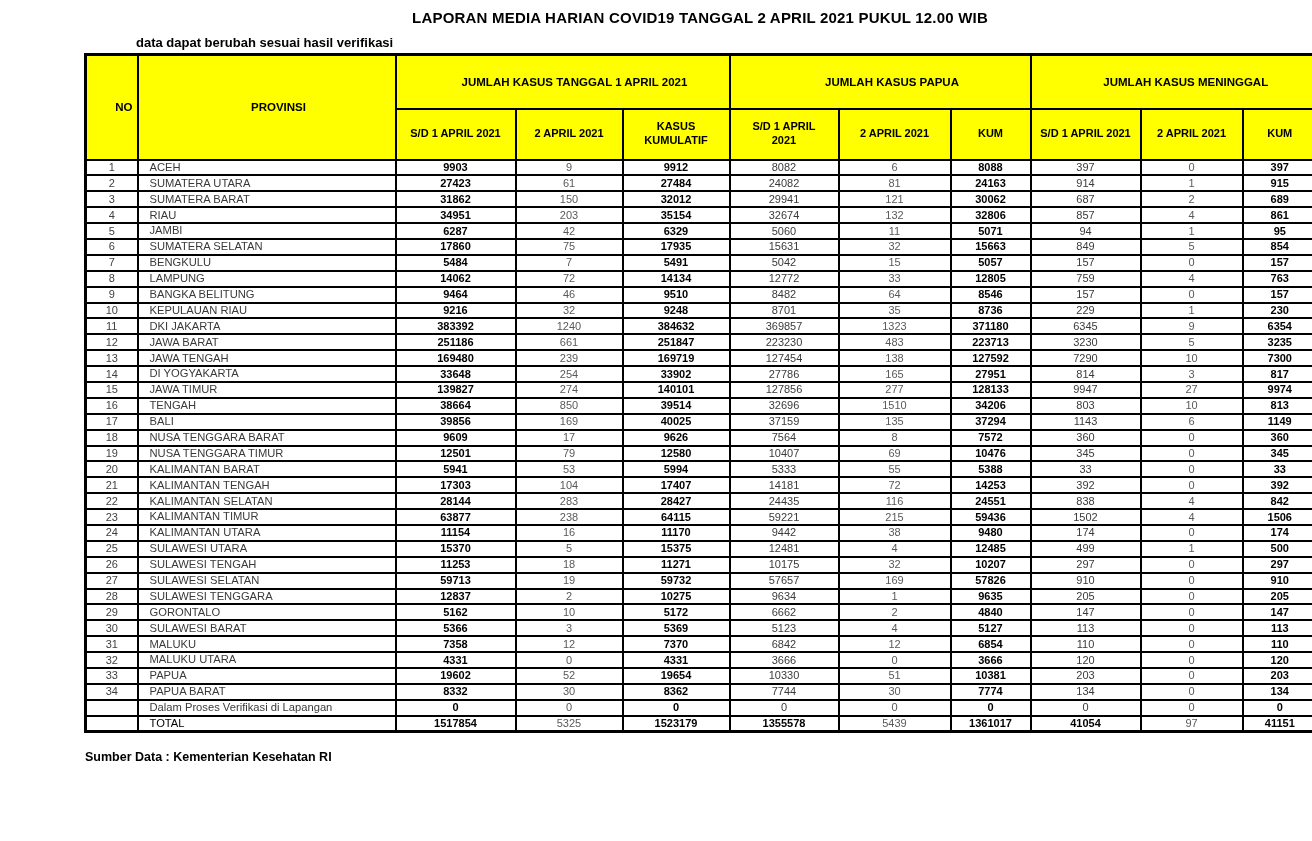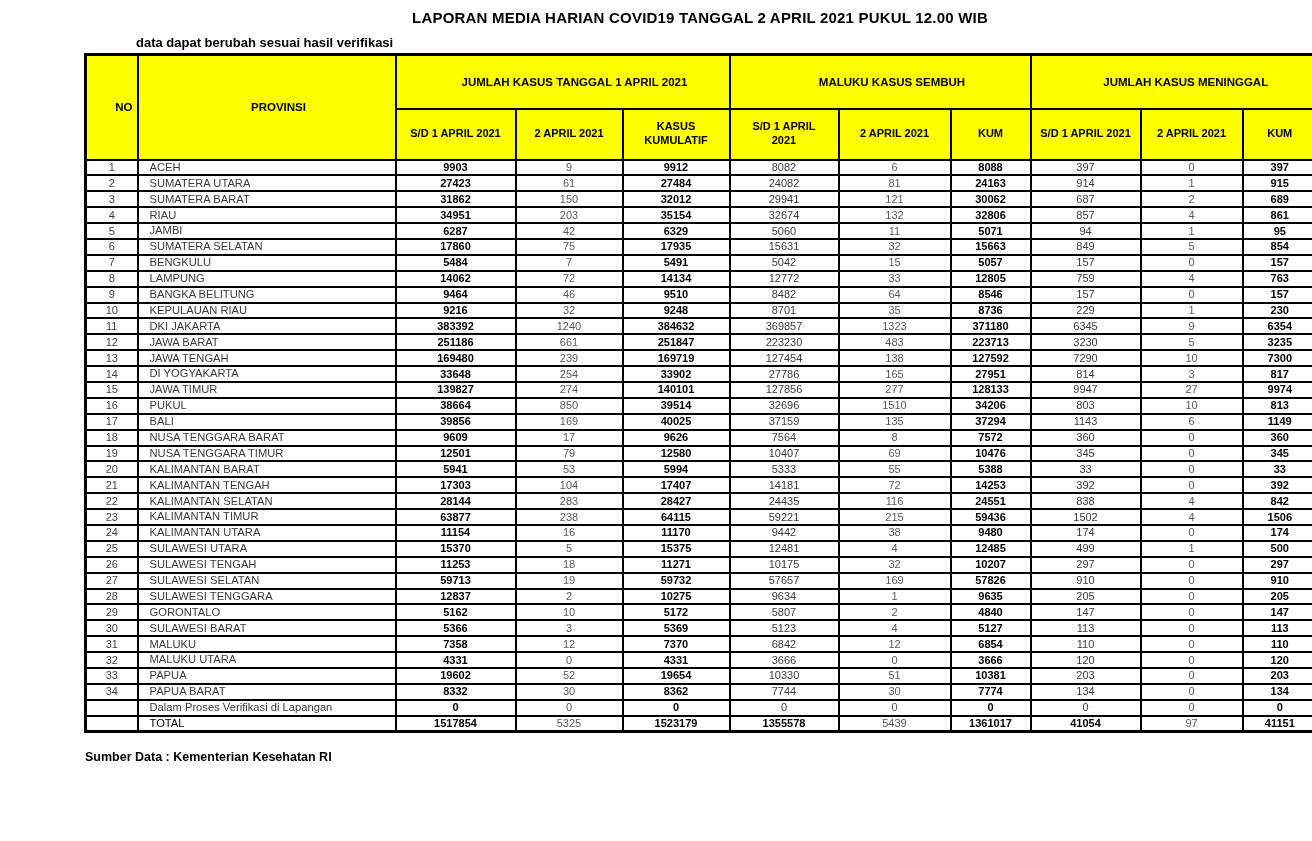--- a/index.html
+++ b/index.html
@@ -45,21 +45,21 @@
         <col style="width:80px">
       <col style="width:110px">
         <col style="width:102px">
         <col style="width:75px">
     </colgroup>
     <thead>
       <tr>
         <th rowspan="2" class="group-th">NO</th>
         <th rowspan="2" class="group-th">PROVINSI</th>
         <th colspan="3" class="group-th">JUMLAH KASUS TANGGAL 1 APRIL 2021</th>
-        <th colspan="3" class="group-th">MALUKU KASUS SEMBUH</th>
+        <th colspan="3" class="group-th">JUMLAH KASUS PAPUA</th>
         <th colspan="3" class="group-th">JUMLAH KASUS MENINGGAL</th>
       </tr>
       <tr class="subhead">
         <th class="nowrap">S/D 1 APRIL 2021</th>
         <th>2 APRIL 2021</th>
         <th>KASUS KUMULATIF</th>
         <th class="wrap">S/D 1 APRIL 2021</th>
         <th>2 APRIL 2021</th>
         <th>KUM</th>
         <th class="nowrap">S/D 1 APRIL 2021</th>
@@ -258,21 +258,21 @@
           <td class="v-bold">140101</td>
           <td class="v-plain">127856</td>
           <td class="v-gray">277</td>
           <td class="v-bold">128133</td>
           <td class="v-plain">9947</td>
           <td class="v-gray">27</td>
           <td class="v-bold">9974</td>
         </tr>
         <tr>
           <td class="no-cell">16</td>
-          <td class="prov-cell">PUKUL</td>
+          <td class="prov-cell">TENGAH</td>
           <td class="v-bold">38664</td>
           <td class="v-gray">850</td>
           <td class="v-bold">39514</td>
           <td class="v-plain">32696</td>
           <td class="v-gray">1510</td>
           <td class="v-bold">34206</td>
           <td class="v-plain">803</td>
           <td class="v-gray">10</td>
           <td class="v-bold">813</td>
         </tr>
@@ -431,21 +431,21 @@
           <td class="v-plain">205</td>
           <td class="v-gray">0</td>
           <td class="v-bold">205</td>
         </tr>
         <tr>
           <td class="no-cell">29</td>
           <td class="prov-cell">GORONTALO</td>
           <td class="v-bold">5162</td>
           <td class="v-gray">10</td>
           <td class="v-bold">5172</td>
-          <td class="v-plain">5807</td>
+          <td class="v-plain">6662</td>
           <td class="v-gray">2</td>
           <td class="v-bold">4840</td>
           <td class="v-plain">147</td>
           <td class="v-gray">0</td>
           <td class="v-bold">147</td>
         </tr>
         <tr>
           <td class="no-cell">30</td>
           <td class="prov-cell">SULAWESI BARAT</td>
           <td class="v-bold">5366</td>

